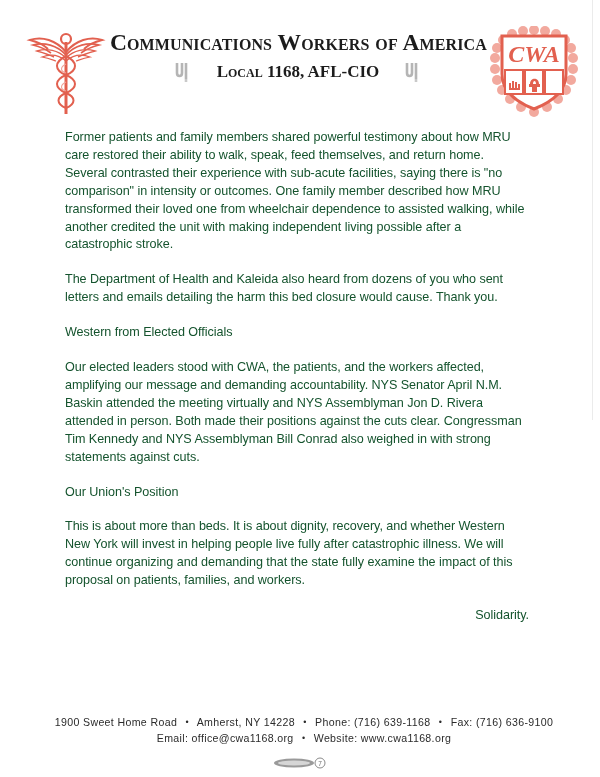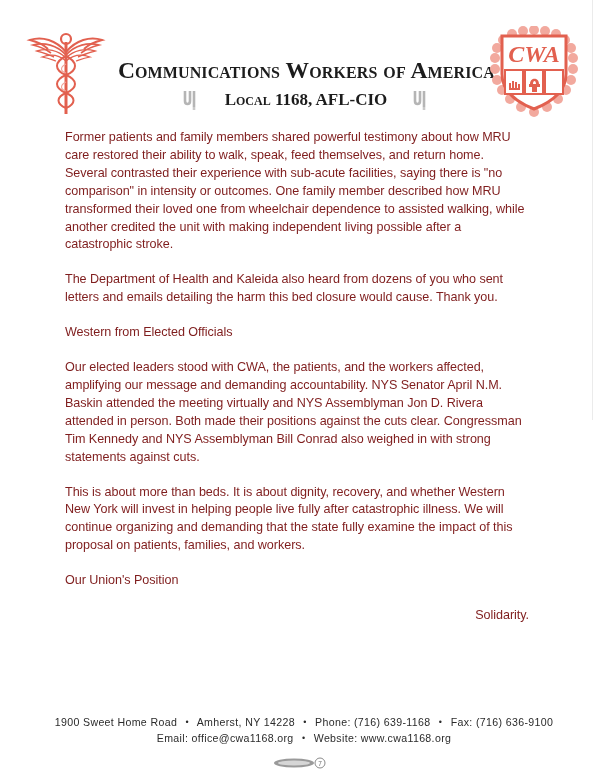--- a/index.html
+++ b/index.html
@@ -52,25 +52,24 @@
   .cwa-shield {
     position: absolute;
     left: 489px;
     top: 4px;
     width: 90px;
     height: 92px;
   }
 
   .masthead {
     position: absolute;
-    left: 118px;
+    left: 110px;
     top: 8px;
     width: 376px;
     text-align: center;
-    margin-top: 28px;
   }
 
   .org-name {
     font-family: "Liberation Serif", serif;
     font-weight: bold;
     font-size: 23.5px;
     letter-spacing: 0.1px;
     color: #1c1c1c;
     font-variant: small-caps;
     line-height: 1.08;
@@ -104,21 +103,21 @@
   .body-copy {
     position: absolute;
     left: 65px;
     top: 129px;
     width: 464px;
   }
 
   .para {
     font-size: 12.6px;
     line-height: 17.9px;
-    color: #7f1d1d;
+    color: #14532d;
     margin: 0 0 17px 0;
     text-align: left;
     letter-spacing: -0.05px;
   }
 
   .para.section-head {
     margin-bottom: 17px;
   }
 
   .para:last-child {
@@ -264,22 +263,22 @@
       </g>
 
     </svg>
   </div>
 
   <div class="body-copy">
     <p class="para">Former patients and family members shared powerful testimony about how MRU care restored their ability to walk, speak, feed themselves, and return home. Several contrasted their experience with sub-acute facilities, saying there is "no comparison" in intensity or outcomes. One family member described how MRU transformed their loved one from wheelchair dependence to assisted walking, while another credited the unit with making independent living possible after a catastrophic stroke.</p>
     <p class="para">The Department of Health and Kaleida also heard from dozens of you who sent letters and emails detailing the harm this bed closure would cause. Thank you.</p>
     <p class="para section-head">Western from Elected Officials</p>
     <p class="para">Our elected leaders stood with CWA, the patients, and the workers affected, amplifying our message and demanding accountability. NYS Senator April N.M. Baskin attended the meeting virtually and NYS Assemblyman Jon D. Rivera attended in person. Both made their positions against the cuts clear. Congressman Tim Kennedy and NYS Assemblyman Bill Conrad also weighed in with strong statements against cuts.</p>
+    <p class="para section-head">Our Union's Position</p>
     <p class="para">This is about more than beds. It is about dignity, recovery, and whether Western New York will invest in helping people live fully after catastrophic illness. We will continue organizing and demanding that the state fully examine the impact of this proposal on patients, families, and workers.</p>
-    <p class="para section-head">Our Union's Position</p>
     <p class="para">Solidarity.</p>
   </div>
 
   <div class="footer">
     <div class="footer-line">
       <span>1900 Sweet Home Road</span>
       <span class="sep">•</span>
       <span>Amherst, NY 14228</span>
       <span class="sep">•</span>
       <span>Phone: (716) 639-1168</span>

